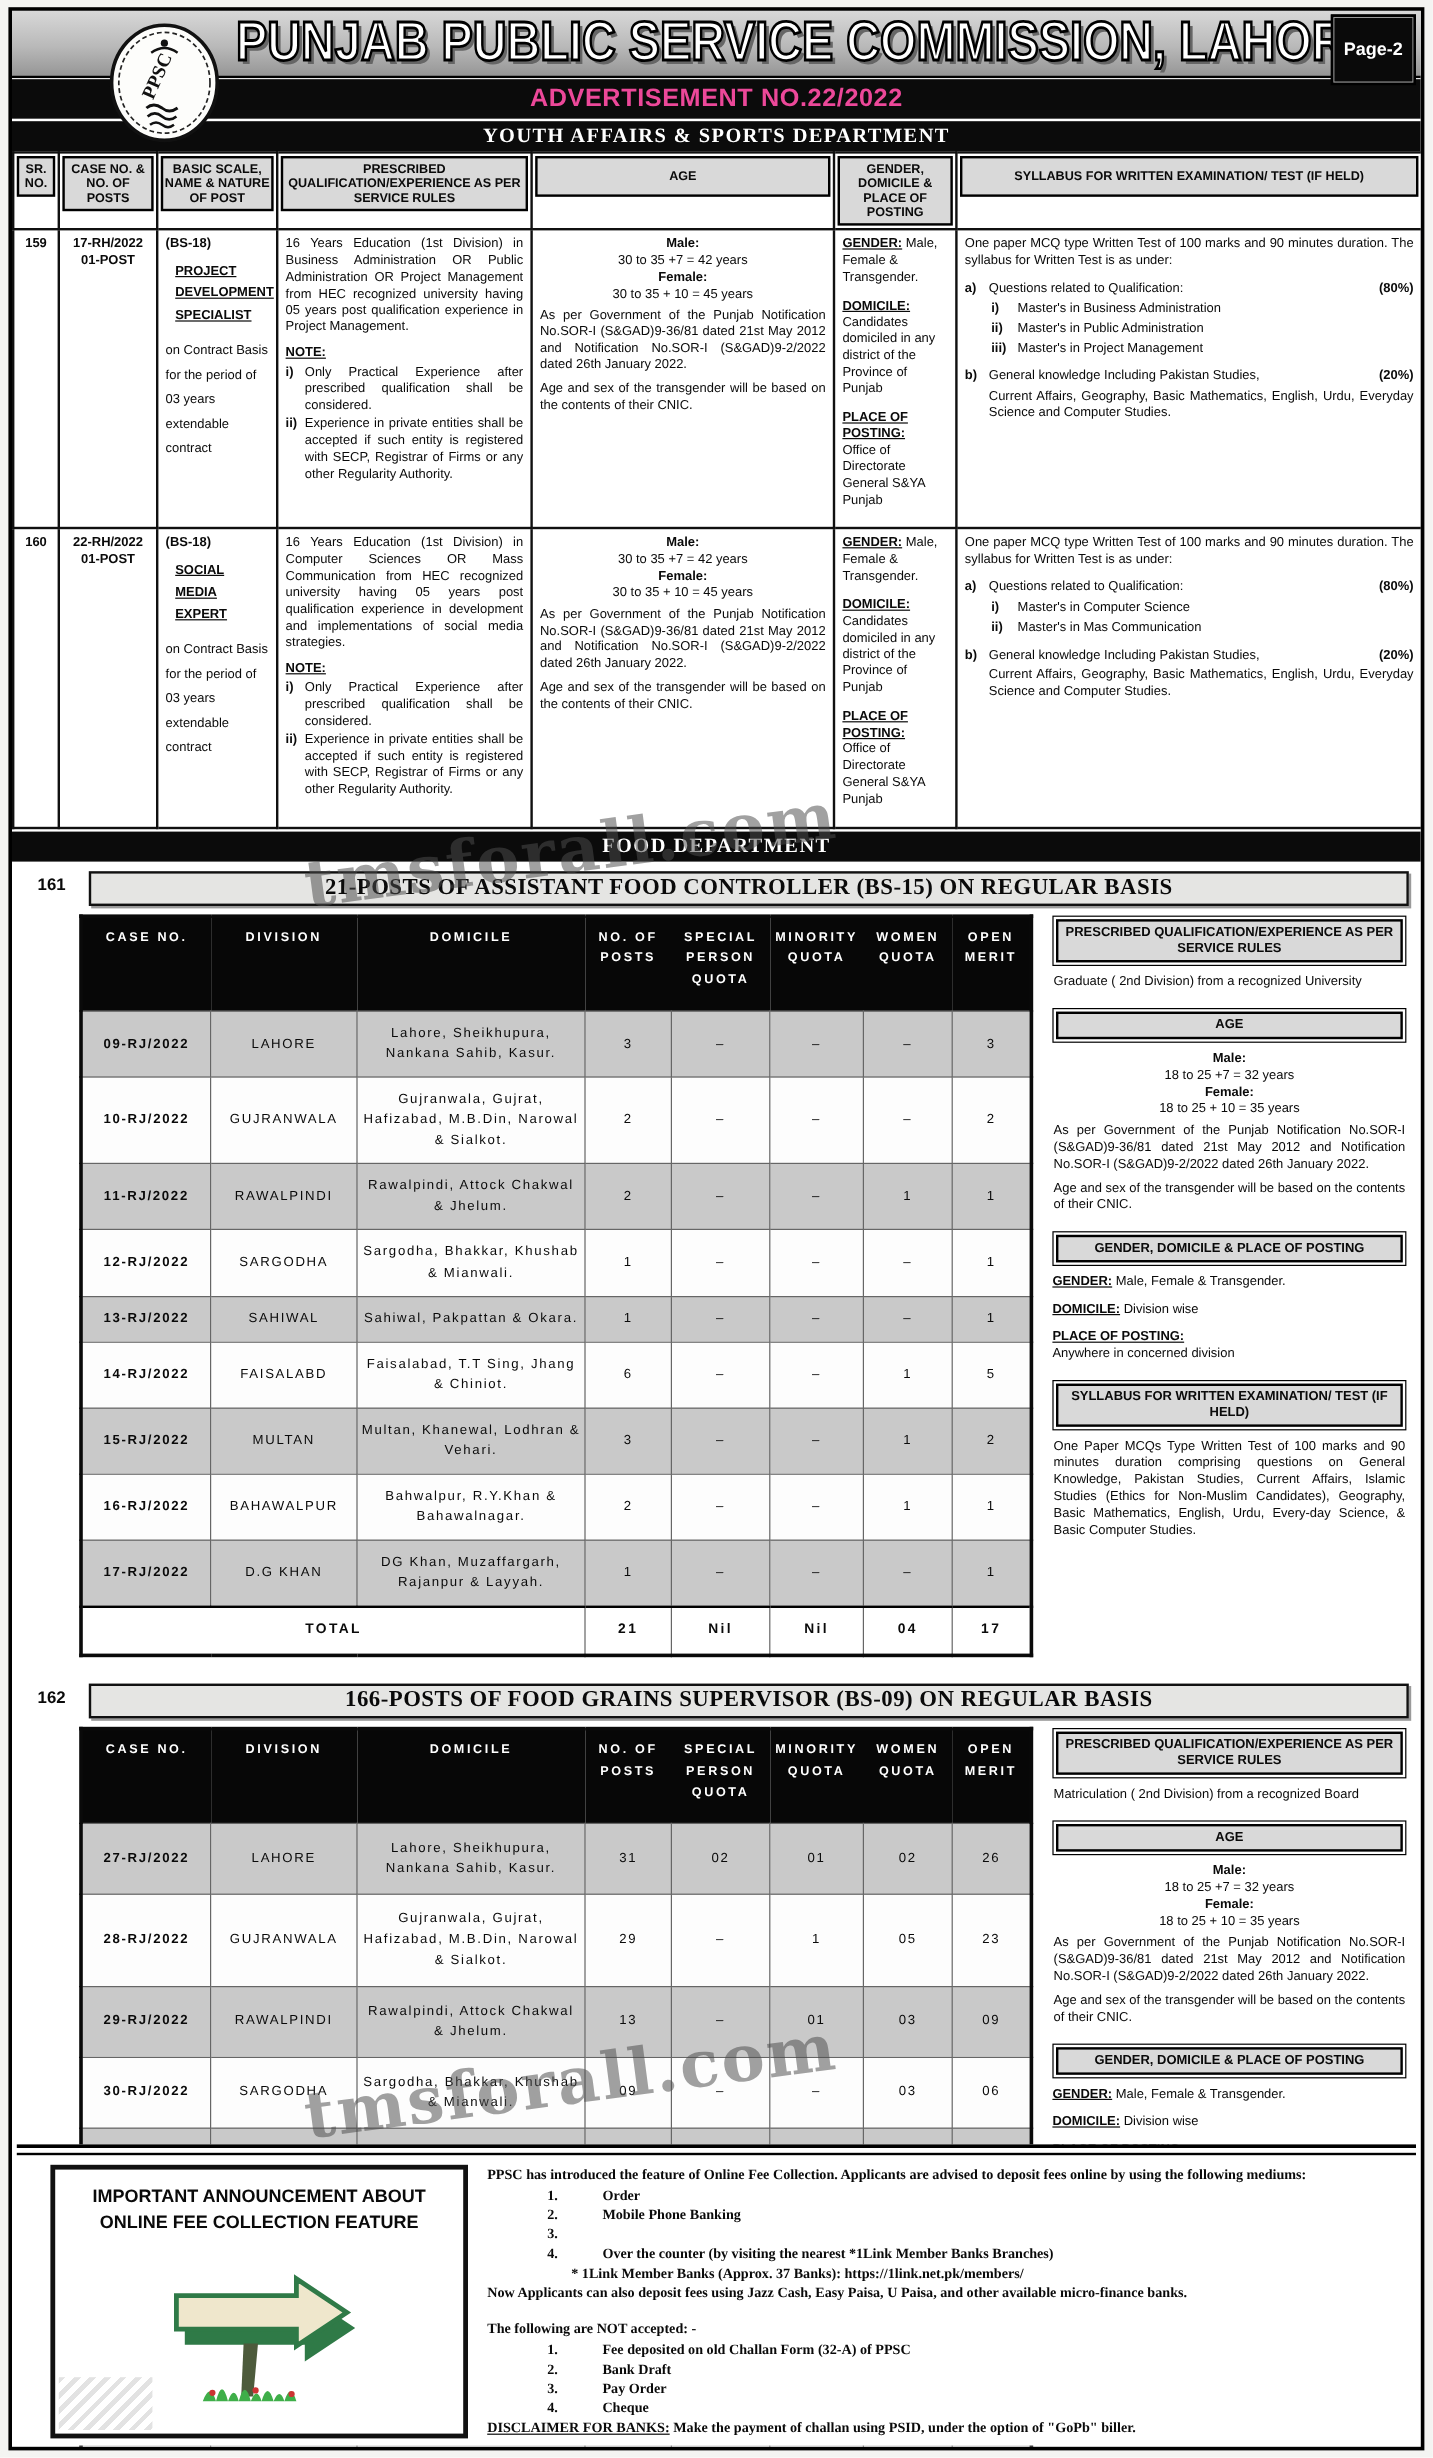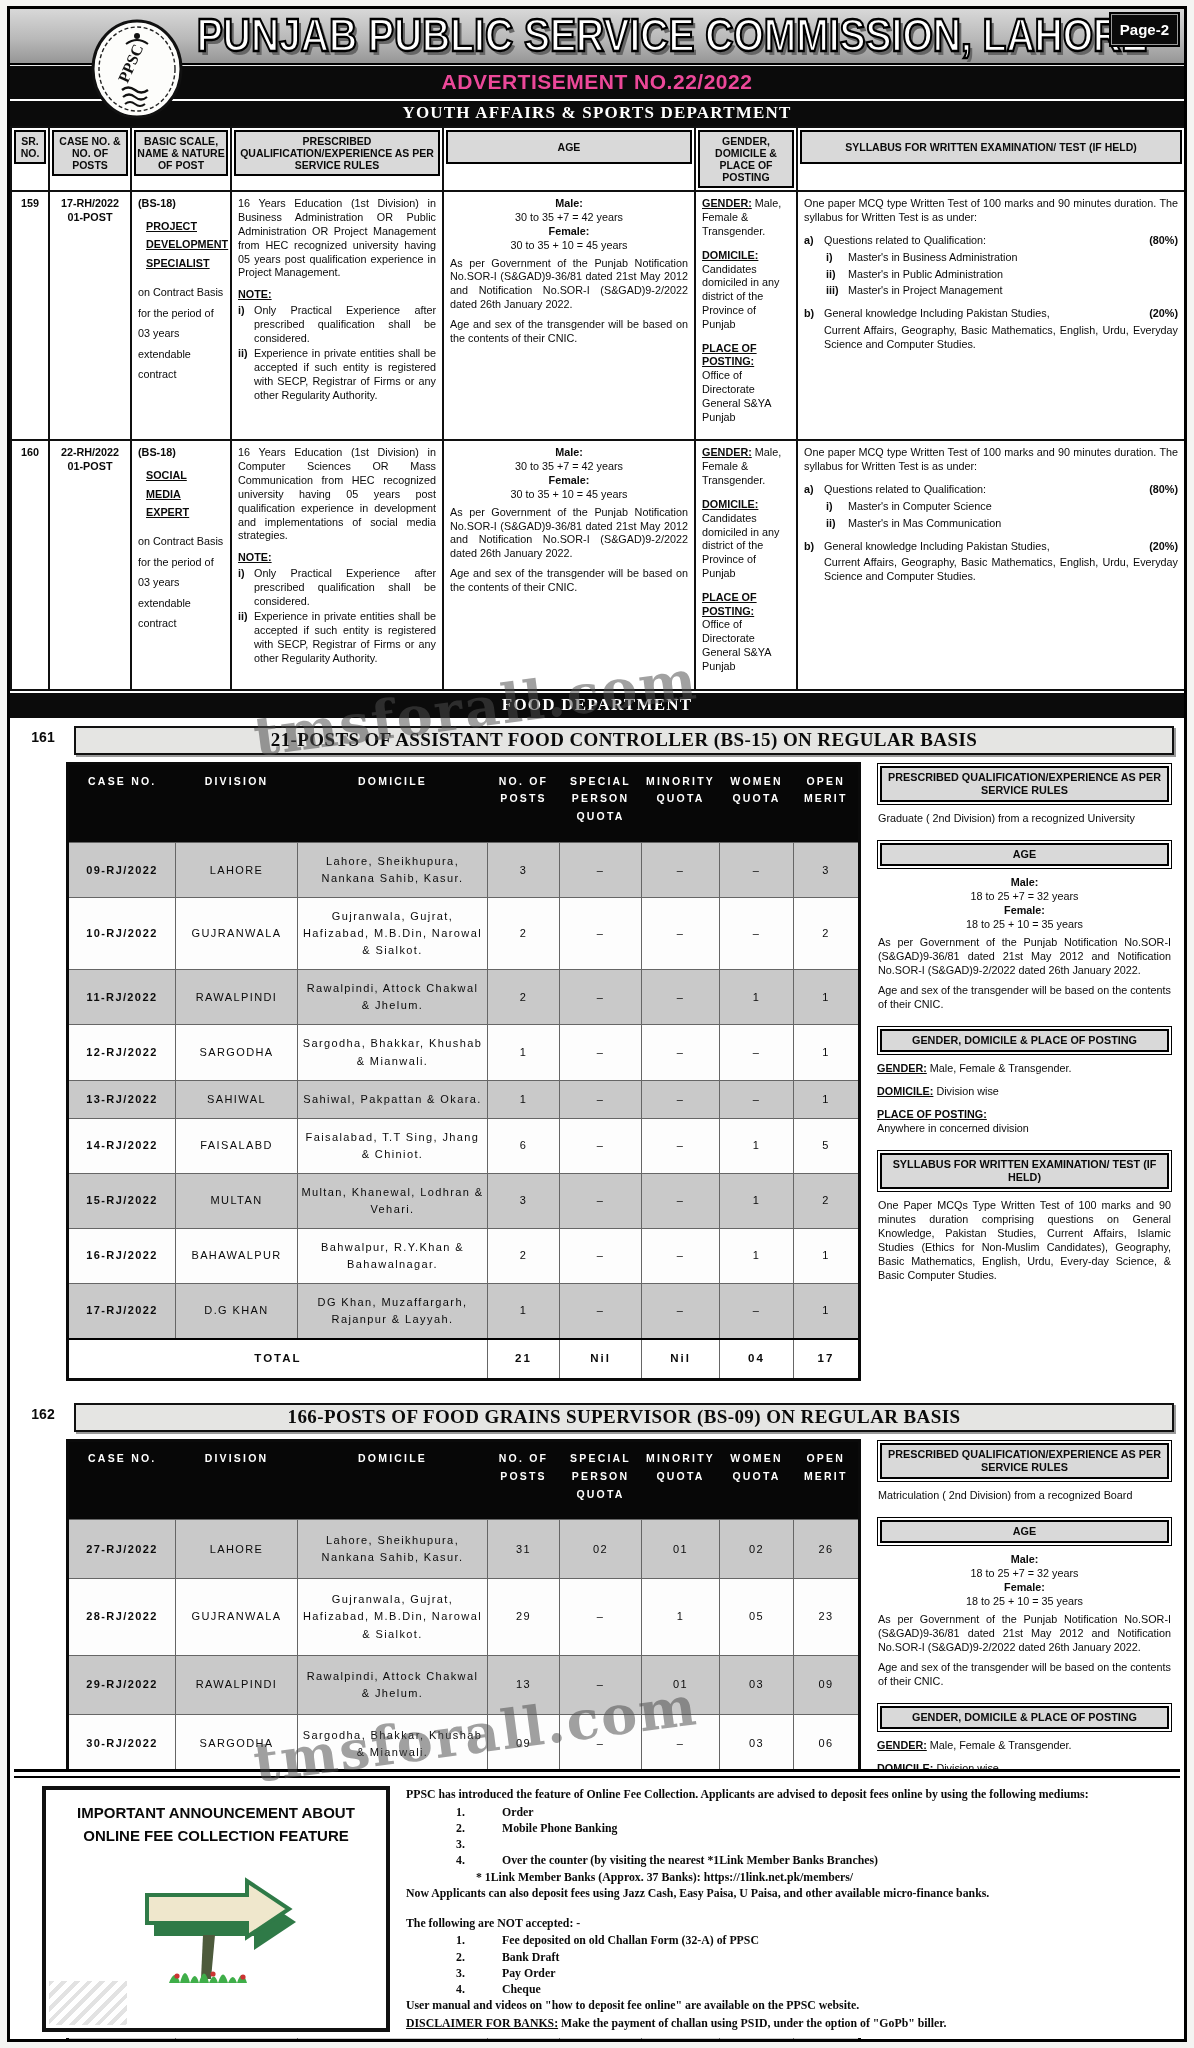--- a/index.html
+++ b/index.html
@@ -19,21 +19,21 @@
   }
   .mast-title {
     margin-left:150px; text-align:center; white-space:nowrap;
     font-weight:bold; font-size:39px; line-height:54px; letter-spacing:0px;
     color:#fff; -webkit-text-stroke:2px #000;
     text-shadow:3px 3px 0 #666; transform:scaleY(1.18); transform-origin:center;
   }
   .page-badge {
     position:absolute; top:3px; right:4px; z-index:9;
     background:#0a0a0a; color:#fff; font-weight:bold; font-size:15px;
-    padding:7px 9px; border:2px solid #000; box-shadow:inset 0 0 0 1px #9a9a9a;
+    padding:19px 9px; border:2px solid #000; box-shadow:inset 0 0 0 1px #9a9a9a;
   }
   .logo {
     position:absolute; top:9px; left:80px; width:94px; height:102px; z-index:8;
   }
   
   .adv-bar {
     background:#0b0b0b; color:#ec4899; text-align:center; font-weight:bold;
     font-size:21px; padding:4px 0 5px; letter-spacing:0.5px; border-top:1px solid #e8e8e8;
   }
   .dept-bar {
@@ -678,21 +678,20 @@
             <span class="t">Bank Draft</span>
           </div>
         <div class="num-row">
             <span class="n">3.</span>
             <span class="t">Pay Order</span>
           </div>
         <div class="num-row">
             <span class="n">4.</span>
             <span class="t">Cheque</span>
           </div>
-        <p>User manual and videos on "how to deposit fee online" are available on the PPSC website.</p>
         <p><span class="disc-lbl">DISCLAIMER FOR BANKS:</span><span> Make the payment of challan using PSID, under the option of "GoPb" biller.</span></p>
       </div>
     </div>
   </div>
 
 </div>
 
 <div class="wm" id="wm1">tmsforall.com</div>
 <div class="wm" id="wm2">tmsforall.com</div>
 

